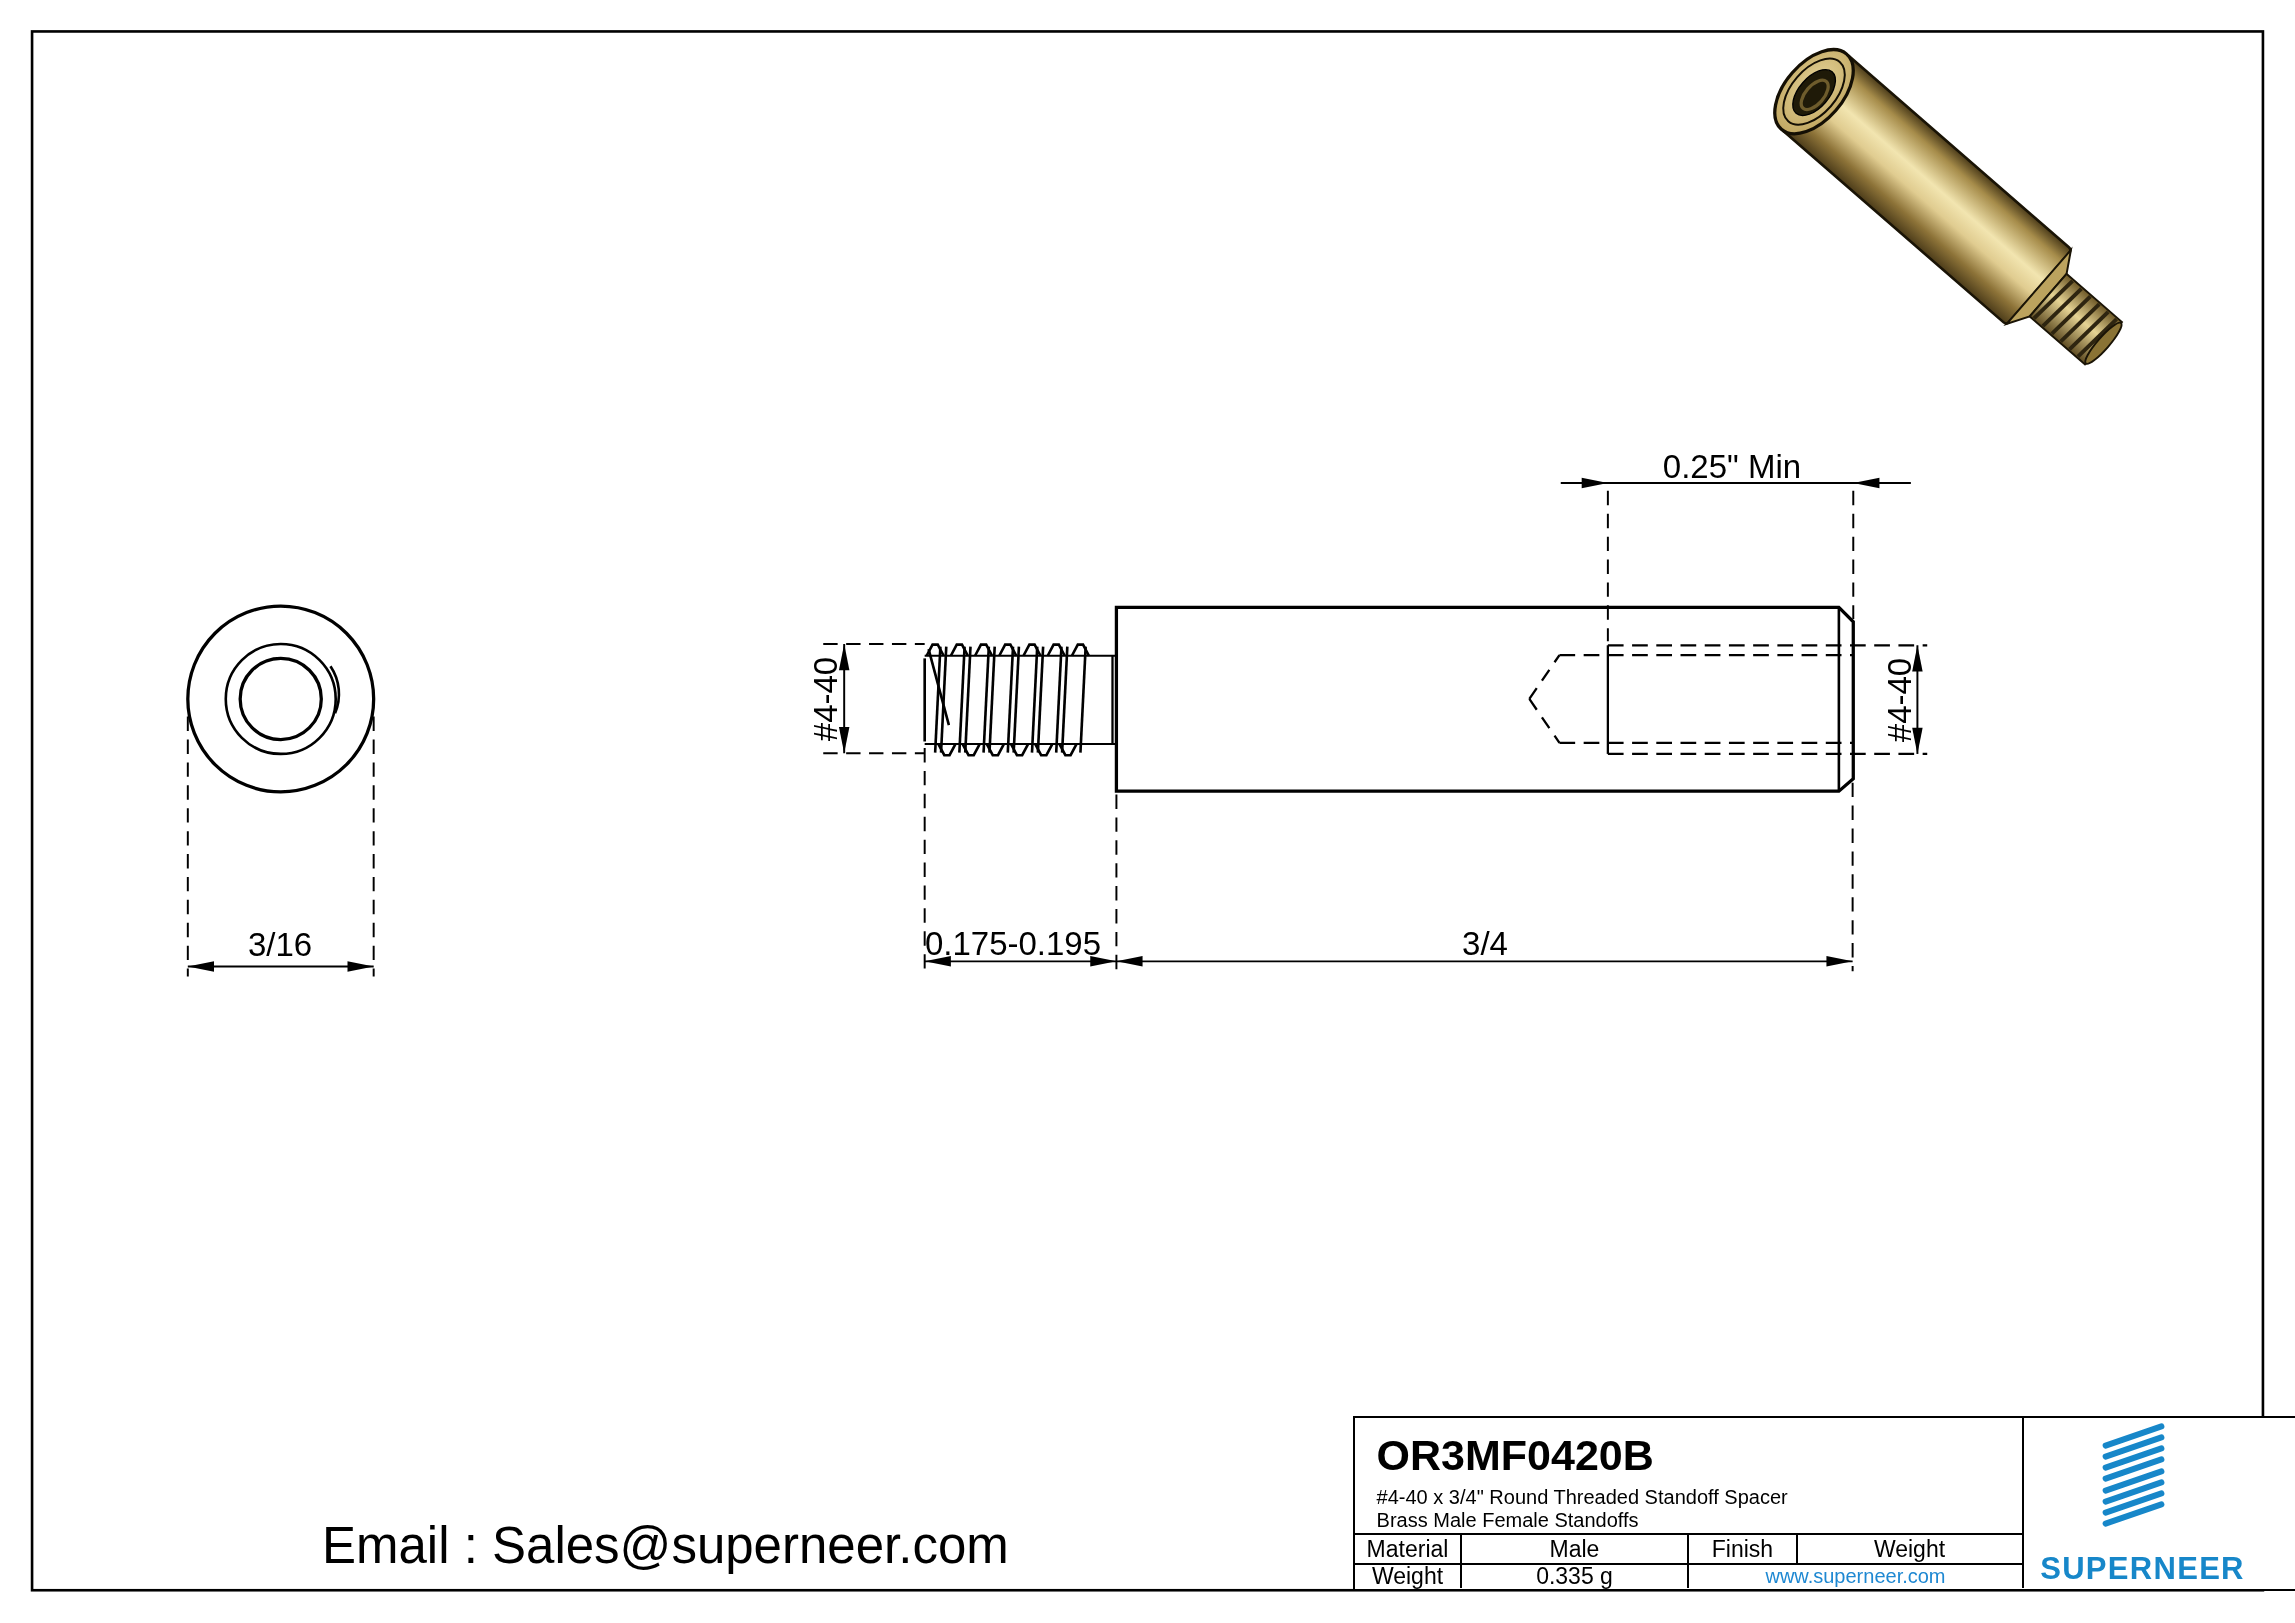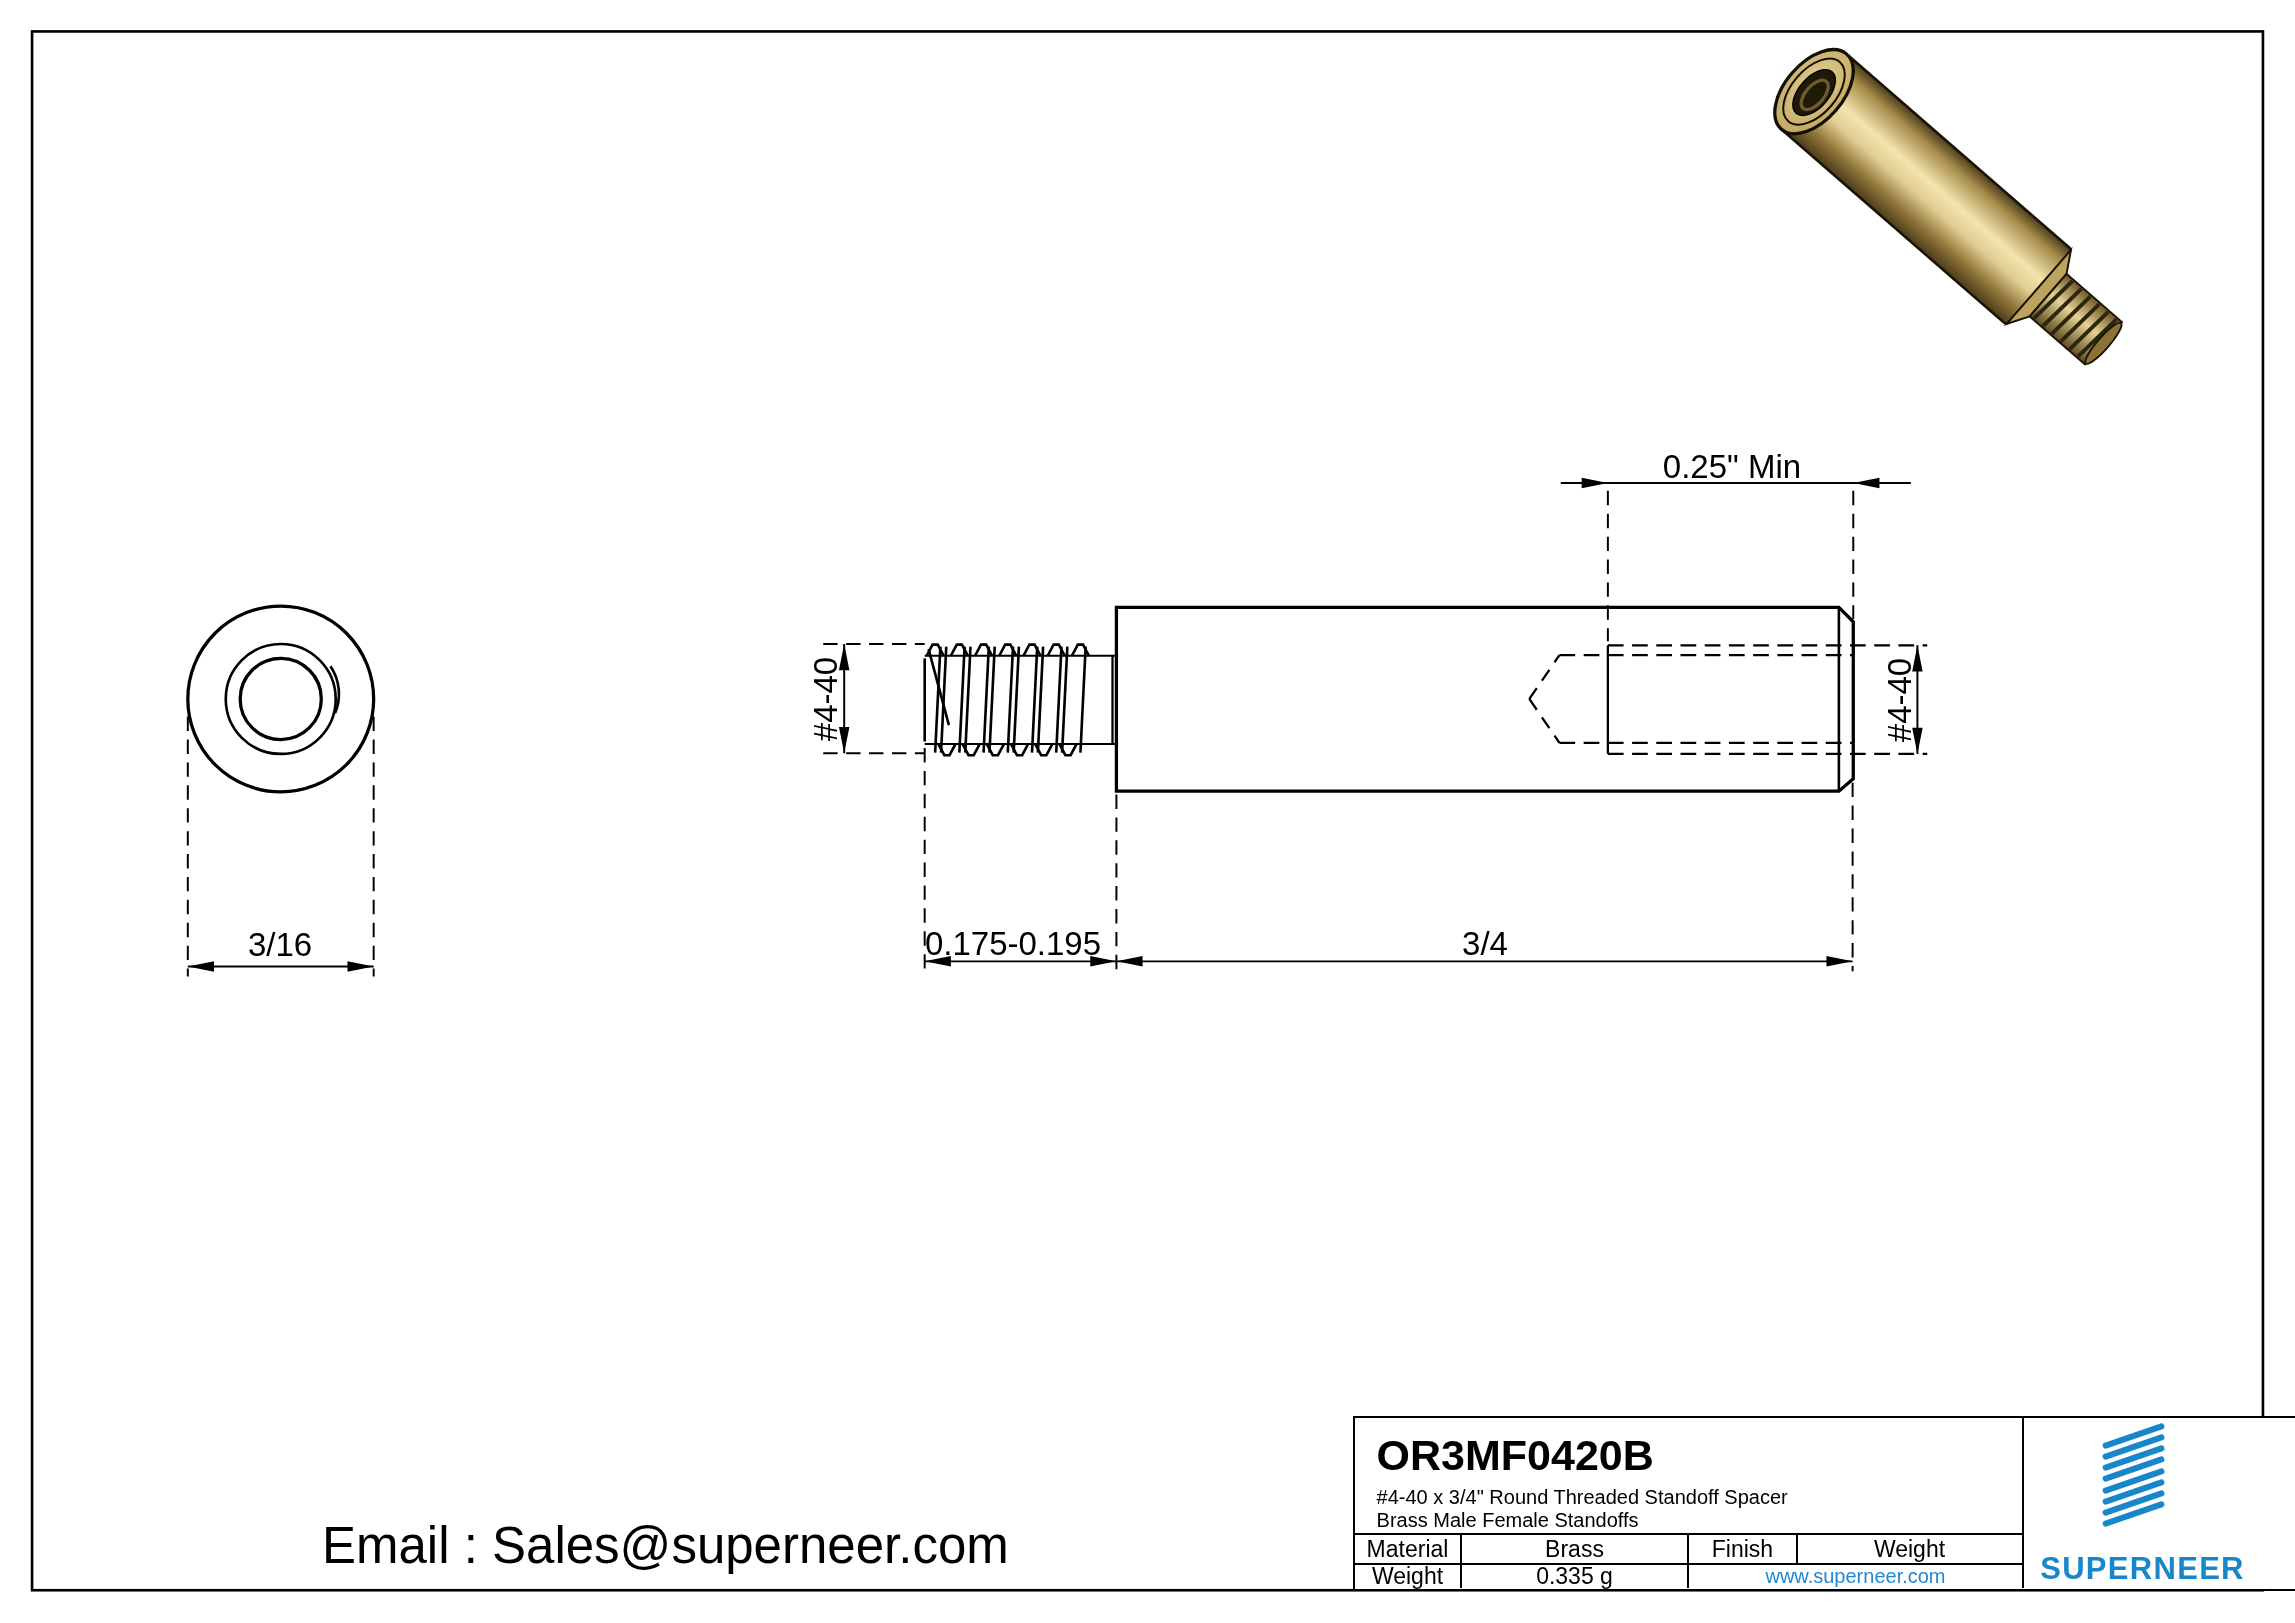--- a/index.html
+++ b/index.html
@@ -187,21 +187,21 @@
     <div class="tb-line" style="left:667px;top:0;width:2px;height:170px;"></div>
     <div class="tb-line" style="left:105px;top:115px;width:2px;height:55px;"></div>
     <div class="tb-line" style="left:332px;top:115px;width:2px;height:55px;"></div>
     <div class="tb-line" style="left:441px;top:115px;width:2px;height:30px;"></div>
 
     <div id="partno">OR3MF0420B</div>
     <div class="descl" style="top:69px;">#4-40 x 3/4" Round Threaded Standoff Spacer</div>
     <div class="descl" style="top:92px;">Brass Male Female Standoffs</div>
 
     <div class="tb-cell" style="left:0;top:117px;width:105px;height:28px;">Material</div>
-    <div class="tb-cell" style="left:107px;top:117px;width:225px;height:28px;">Brass</div>
+    <div class="tb-cell" style="left:107px;top:117px;width:225px;height:28px;">Male</div>
     <div class="tb-cell" style="left:334px;top:117px;width:107px;height:28px;text-align:right;">Finish</div>
     <div class="tb-cell" style="left:442px;top:117px;width:225px;height:28px;">Weight</div>
 
     <div class="tb-cell" style="left:0;top:147px;width:105px;height:23px;">Weight</div>
     <div class="tb-cell" style="left:107px;top:147px;width:225px;height:23px;">0.335 g</div>
     <div class="tb-cell weblink" style="left:334px;top:147px;width:333px;height:23px;color:#1e88d2;">www.superneer.com</div>
 
     <div id="logo">
       <div class="stripe" style="left:0;top:0px;background:#1787c9;"></div>
       <div class="stripe" style="left:0;top:11px;background:#1787c9;"></div>

